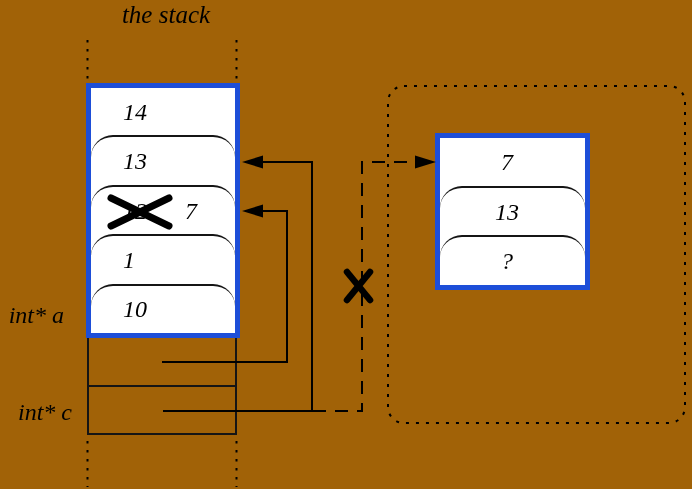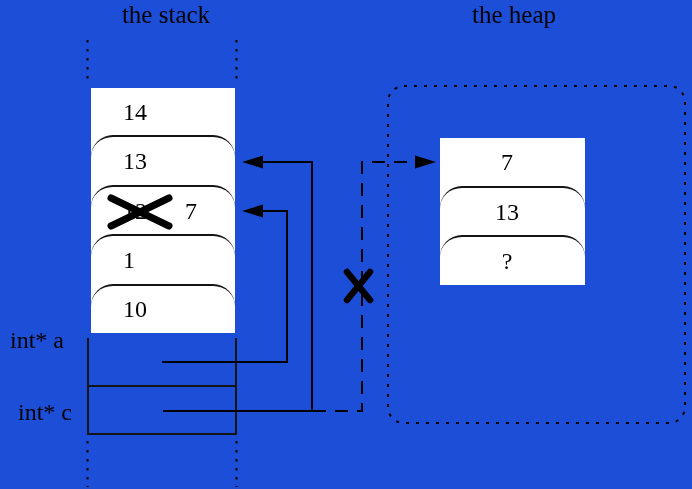--- a/index.html
+++ b/index.html
@@ -1,18 +1,18 @@
 <!DOCTYPE html>
 <html><head>
 <meta charset="utf-8">
 <style>
   html,body{margin:0;padding:0;background:#ffffff;}
   .canvas{
-    position:relative;width:692px;height:489px;background:#1d4ed8;overflow:hidden;
-    font-family:"Liberation Serif","DejaVu Serif",serif;color:#000;
+    position:relative;width:692px;height:489px;background:#a16207;overflow:hidden;
+    font-family:"Liberation Serif","DejaVu Serif",serif;color:#000;font-style:italic;
   }
   .title{
     position:absolute;top:0;transform:translateX(-50%);
     font-size:25px;line-height:29px;white-space:nowrap;
   }
   .title-stack{left:166px;}
   .title-heap{left:514px;}
   .frame{
     position:absolute;border:5px solid #1d4ed8;box-sizing:border-box;
     display:flex;flex-direction:column;background:#fff;z-index:1;
@@ -31,32 +31,31 @@
     position:absolute;left:87px;top:338px;width:150px;height:97px;box-sizing:border-box;
     border-left:2px solid #151515;border-right:2px solid #151515;border-bottom:2px solid #151515;
     display:flex;flex-direction:column;z-index:0;
   }
   .sub-row{flex:1 1 0;box-sizing:border-box;}
   .sub-row-b{border-bottom:2px solid #151515;}
   .ptr-label{
     position:absolute;left:0;width:64px;text-align:right;
     font-size:24px;line-height:30px;white-space:nowrap;
   }
-  .ptr-label-a{top:300px;margin-top:25px;}
+  .ptr-label-a{top:300px;}
   .ptr-label-b{top:348px;}
   .ptr-label-c{top:397px;margin-left:8px;}
   svg.overlay{position:absolute;left:0;top:0;z-index:3;pointer-events:none;}
 </style>
 </head>
 <body>
 
 <div class="canvas">
 
   <div class="title title-stack">the stack</div>
-  <div class="title title-heap">the heap</div>
 
   <div class="frame frame-stack">
     <div class="cell">
       <span>14</span>
     </div>
     <div class="cell">
       <span>13</span>
     </div>
     <div class="cell">
       <span>12</span>

